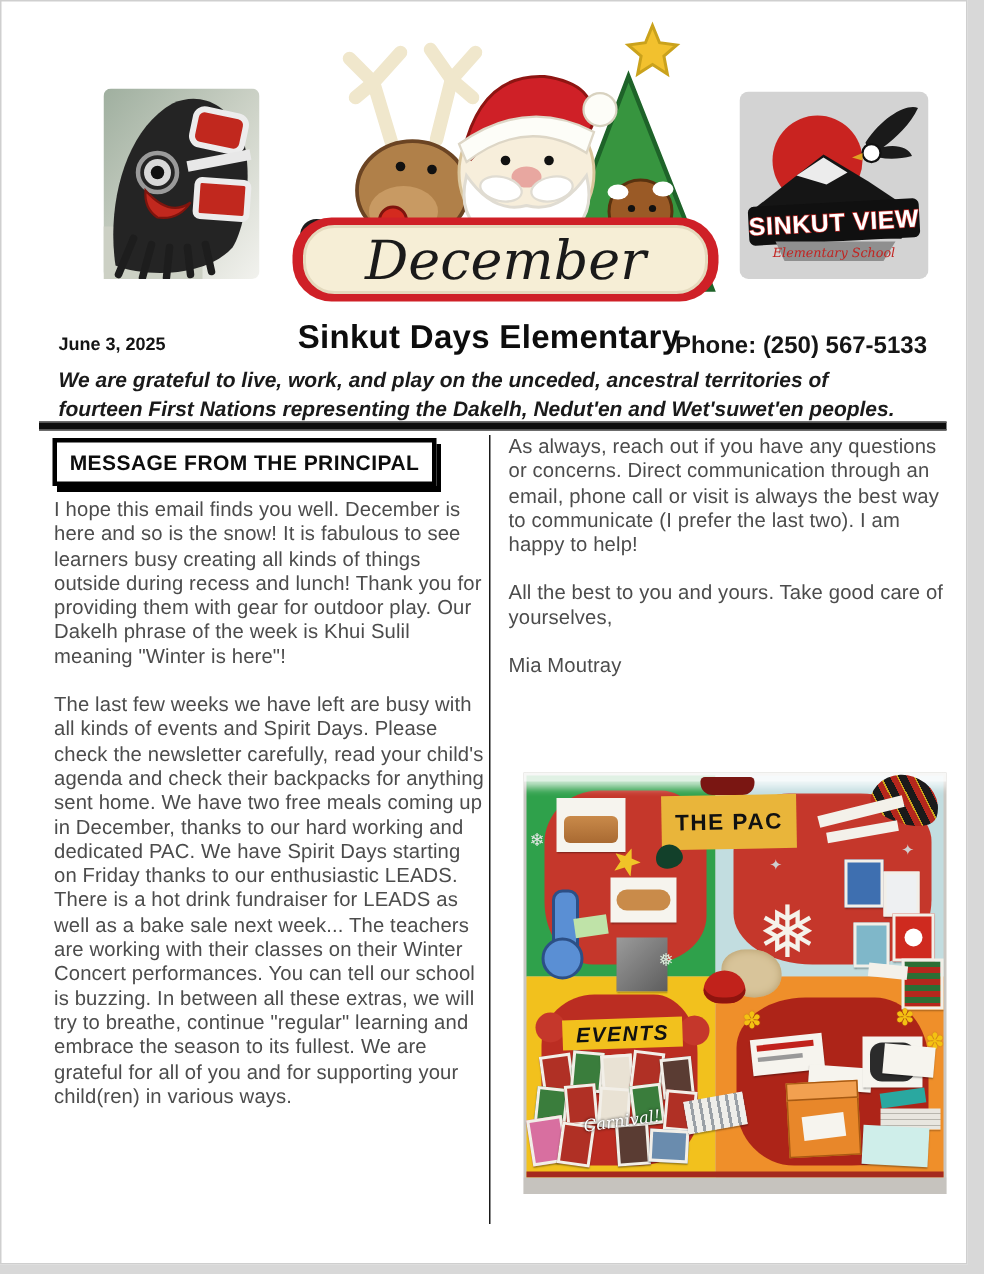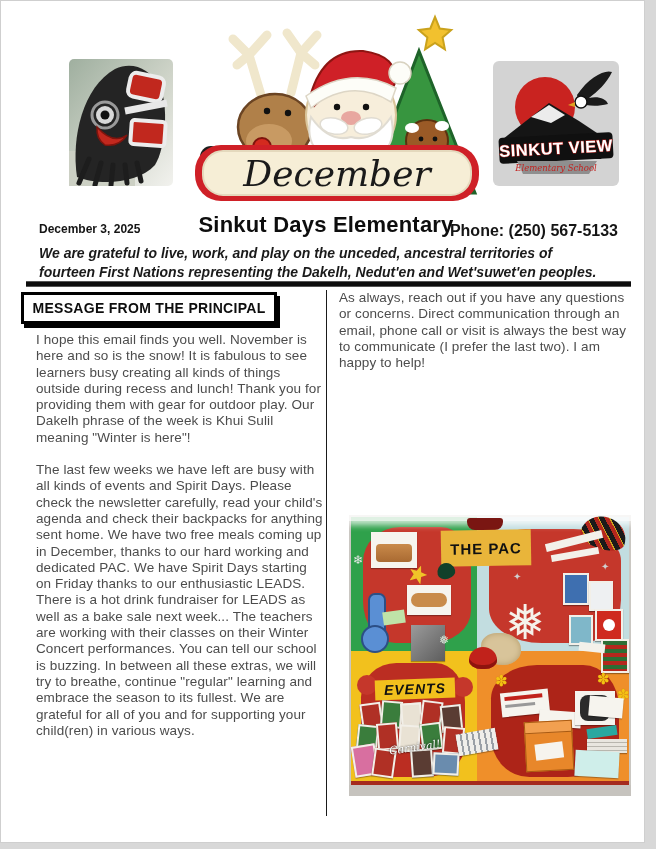--- a/index.html
+++ b/index.html
@@ -132,39 +132,41 @@
       </g>
       <g transform="rotate(-3 63 87)">
         <rect x="6" y="74" width="114" height="26" rx="4" fill="#101010"></rect>
         <text x="63" y="93" text-anchor="middle" font-family="Liberation Sans, sans-serif" font-weight="bold" font-size="16.5" fill="#ffffff" stroke="#b5201c" stroke-width="1" paint-order="stroke" letter-spacing="0.5">SINKUT VIEW</text>
       </g>
       <polygon points="24,100 104,100 96,113 30,113" fill="#8f8f8f"></polygon>
       <text x="63" y="110" text-anchor="middle" font-family="DejaVu Serif, serif" font-style="italic" font-size="8.5" fill="#c22320">Elementary School</text>
     </svg>
   </div>
 
-  <div class="abs date-text" style="left:38px;top:221px;">December 3, 2025</div>
+  <div class="abs date-text" style="left:38px;top:221px;">June 3, 2025</div>
   <div class="abs title-text" style="left:160px;top:211px;width:330px;">Sinkut Days Elementary</div>
   <div class="abs phone-text" style="right:26px;top:221px;">Phone: (250) 567-5133</div>
   <div class="abs ack-text" style="left:38px;top:243px;width:572px;">We are grateful to live, work, and play on the unceded, ancestral territories of fourteen First Nations representing the Dakelh, Nedut'en and Wet'suwet'en peoples.</div>
 
   <div class="abs thick-rule" style="left:25px;top:280px;width:605px;height:4px;"></div>
   <div class="abs v-divider" style="left:325px;top:289px;width:1px;height:526px;"></div>
 
-  <div class="abs msg-box" style="left:20px;top:291px;width:250px;height:26px;justify-content:center;">
+  <div class="abs msg-box" style="left:34px;top:291px;width:250px;height:26px;justify-content:center;">
     <span>MESSAGE FROM THE PRINCIPAL</span>
   </div>
 
   <div class="abs body-col" style="left:35px;top:331px;width:288px;">
-    <p>I hope this email finds you well. November is here and so is the snow! It is fabulous to see learners busy creating all kinds of things outside during recess and lunch! Thank you for providing them with gear for outdoor play. Our Dakelh phrase of the week is Khui Sulil meaning "Winter is here"!</p>
+    <p>I hope this email finds you well. December is here and so is the snow! It is fabulous to see learners busy creating all kinds of things outside during recess and lunch! Thank you for providing them with gear for outdoor play. Our Dakelh phrase of the week is Khui Sulil meaning "Winter is here"!</p>
     <p>The last few weeks we have left are busy with all kinds of events and Spirit Days. Please check the newsletter carefully, read your child's agenda and check their backpacks for anything sent home. We have two free meals coming up in December, thanks to our hard working and dedicated PAC. We have Spirit Days starting on Friday thanks to our enthusiastic LEADS. There is a hot drink fundraiser for LEADS as well as a bake sale next week... The teachers are working with their classes on their Winter Concert performances. You can tell our school is buzzing. In between all these extras, we will try to breathe, continue "regular" learning and embrace the season to its fullest. We are grateful for all of you and for supporting your child(ren) in various ways.</p>
   </div>
 
   <div class="abs body-col" style="left:338px;top:289px;width:292px;">
     <p>As always, reach out if you have any questions or concerns. Direct communication through an email, phone call or visit is always the best way to communicate (I prefer the last two). I am happy to help!</p>
+    <p>All the best to you and yours. Take good care of yourselves,</p>
+    <p class="sig">Mia Moutray</p>
   </div>
 
   <div id="photo" class="abs" style="left:348px;top:514px;width:282px;height:281px;">
 
     <div class="quad" style="left:2px;top:2px;width:126px;height:134px;background:#2fa14b;"></div>
     <div class="quad" style="left:128px;top:2px;width:152px;height:134px;background:#c2dde0;"></div>
     <div class="quad" style="left:2px;top:136px;width:126px;height:136px;background:#f2c11d;"></div>
     <div class="quad" style="left:128px;top:136px;width:152px;height:136px;background:#ef8f2a;"></div>
     <div class="blob" style="left:14px;top:12px;width:108px;height:116px;"></div>
     <div class="blob" style="left:140px;top:14px;width:132px;height:114px;border-radius:28% 36% 30% 40%/34% 28% 38% 30%;"></div>

